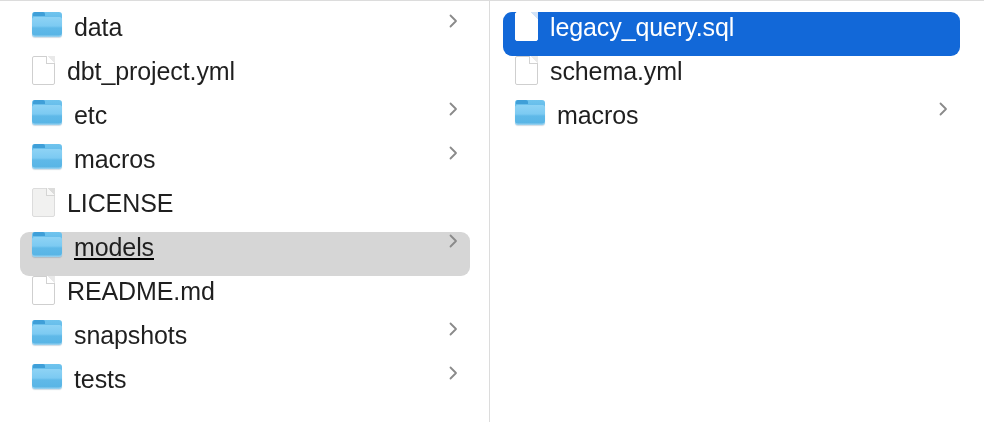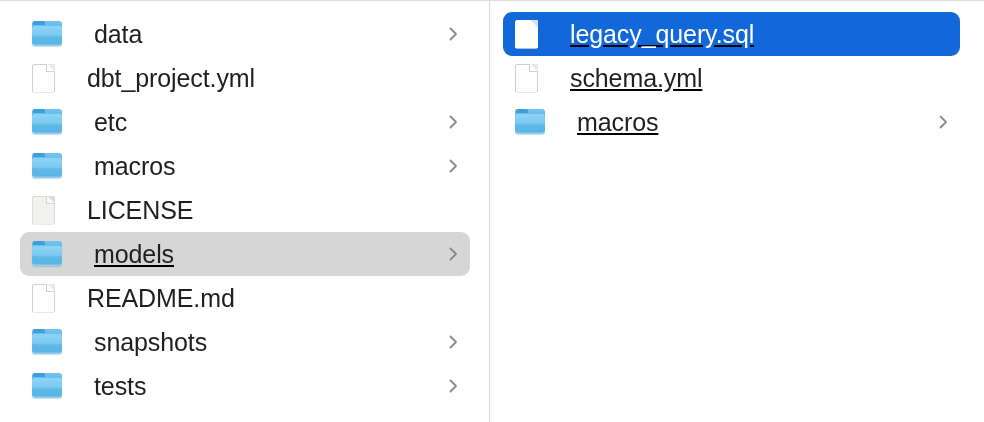--- a/index.html
+++ b/index.html
@@ -31,31 +31,28 @@
     box-sizing: border-box;
     padding-top: 11px;
     overflow: hidden;
   }
   .column-left {
     width: 490px;
     border-right: 1px solid #dcdcdc;
   }
   .column-right {
     width: 493px;
-    text-decoration: underline;
   }
 
   .row {
     position: relative;
     height: 44px;
     display: flex;
-    align-items: center;
     box-sizing: border-box;
     border-radius: 9px;
-    gap: 20px;
   }
   .column-left .row {
     margin: 0 19px 0 20px;
     padding-left: 12px;
     padding-right: 10px;
   }
   .column-right .row {
     margin: 0 23px 0 13px;
     padding-left: 12px;
     padding-right: 10px;

